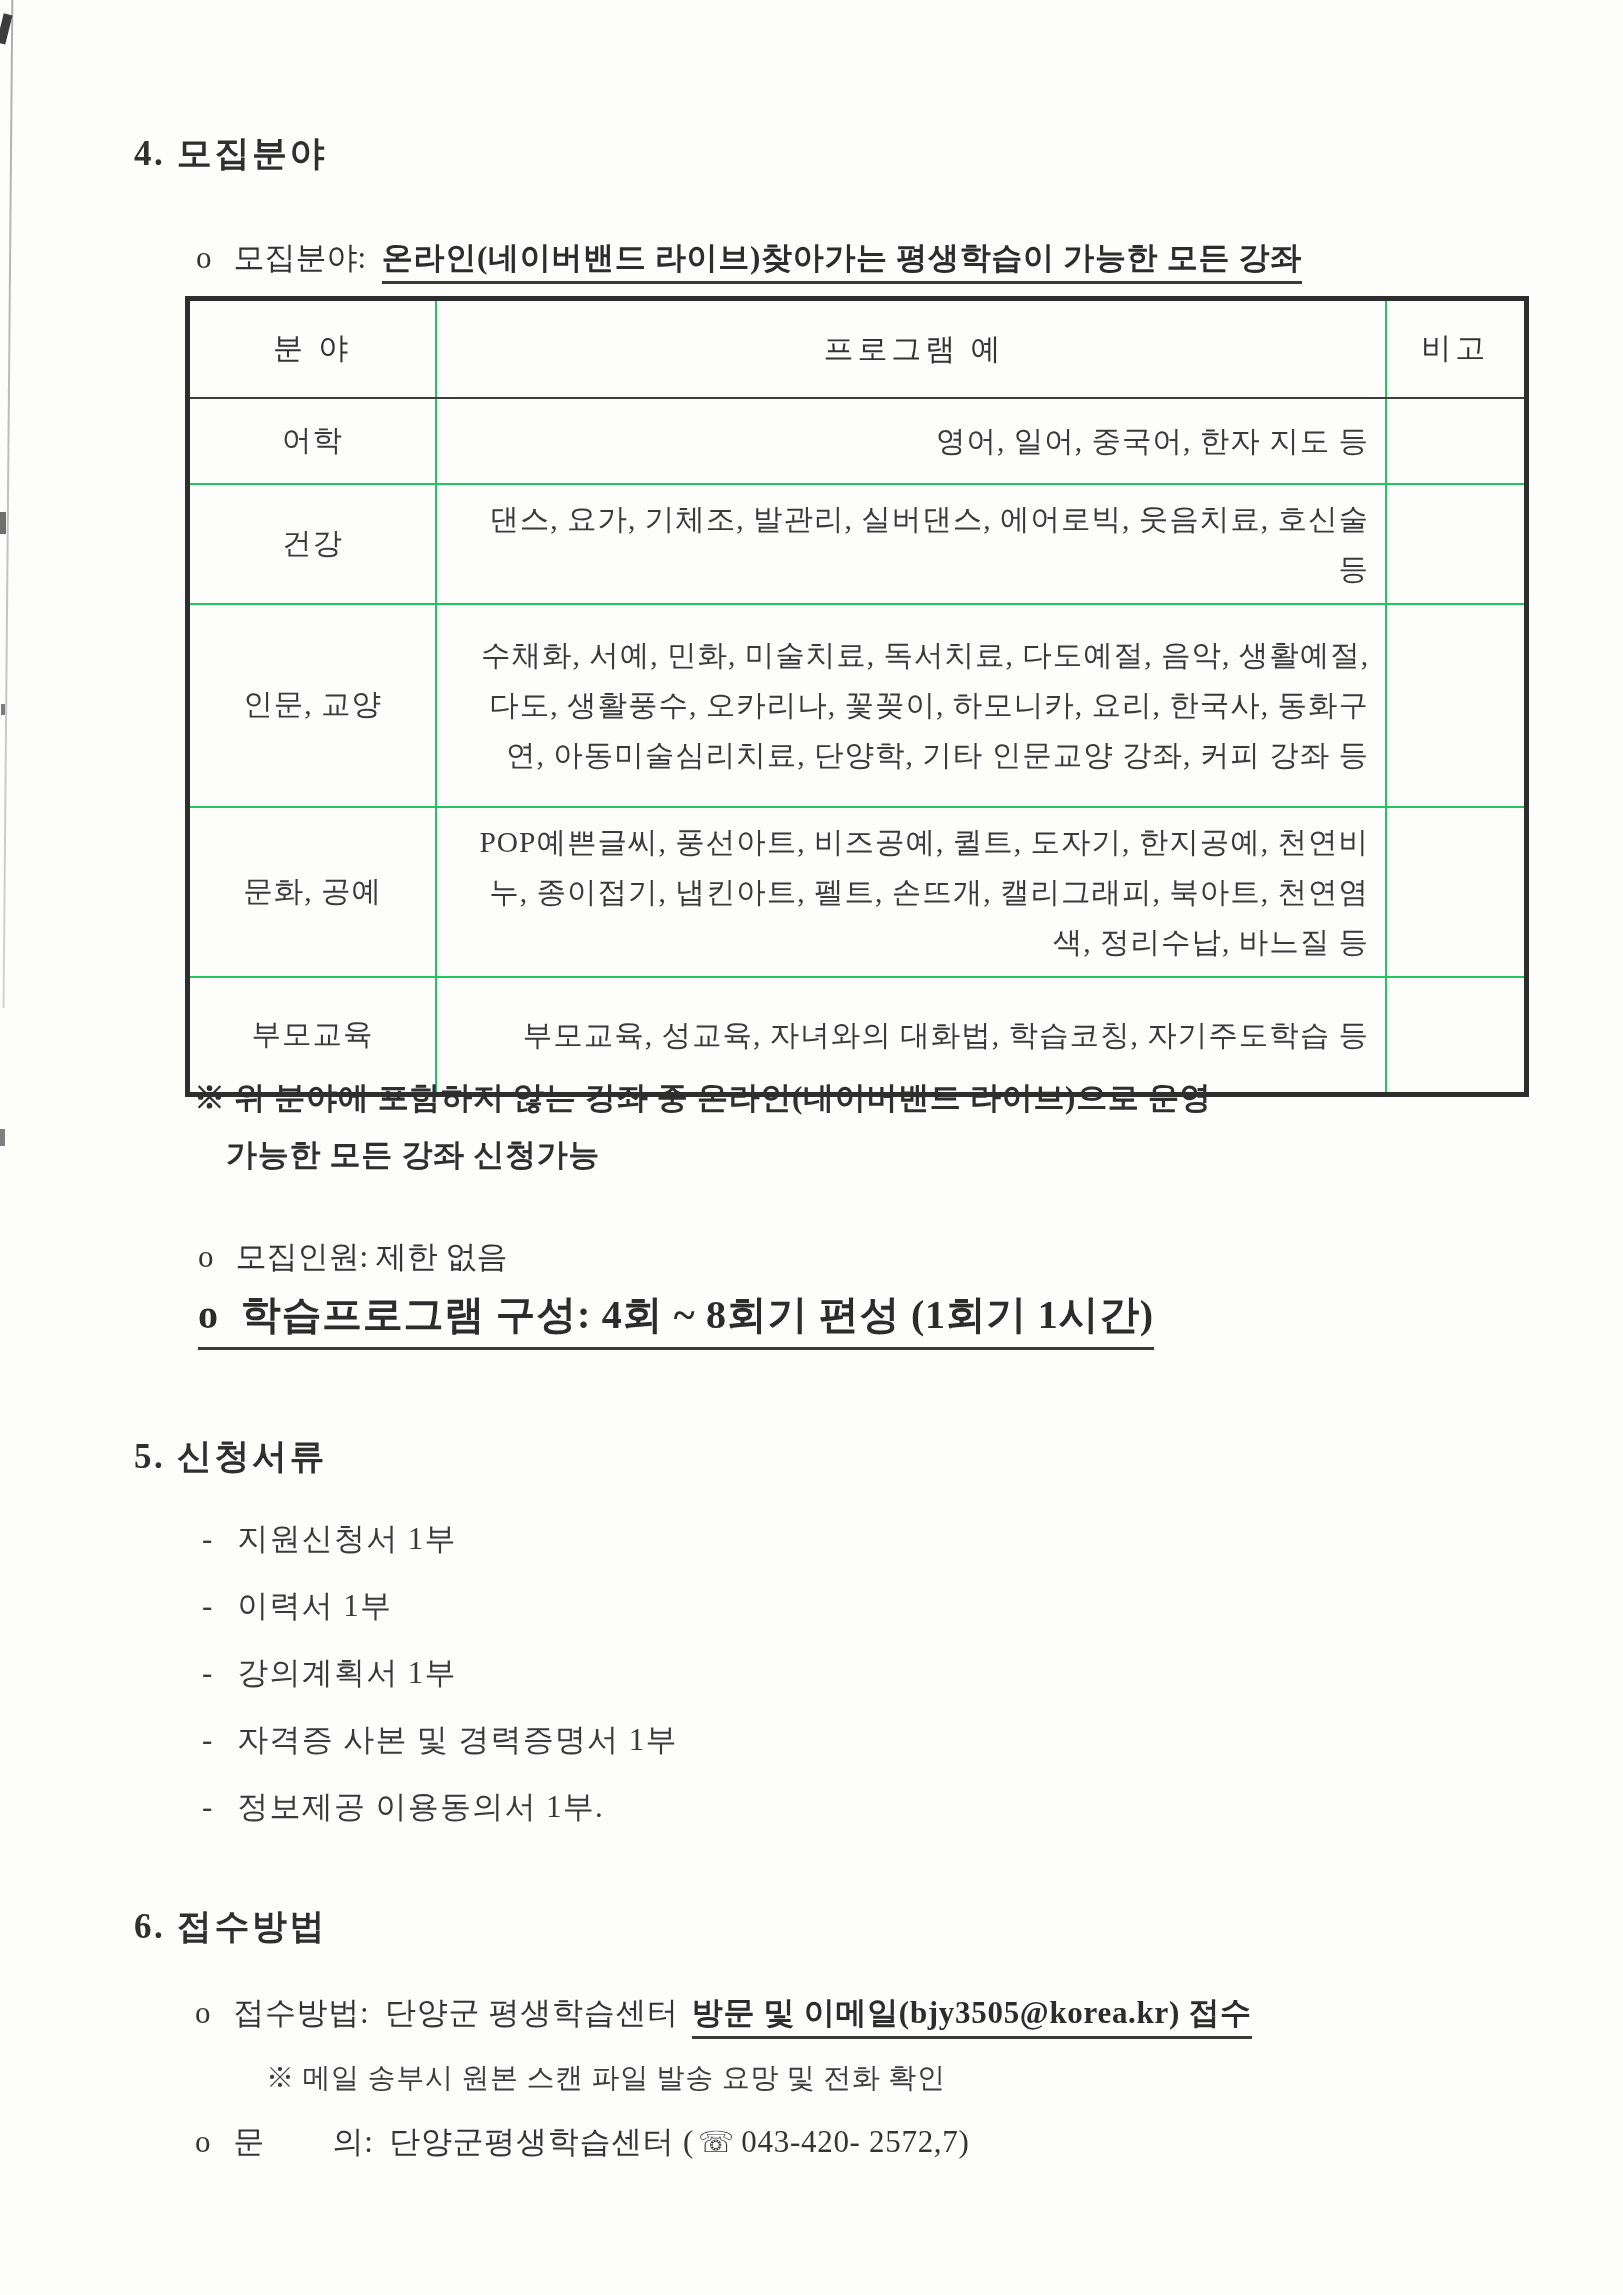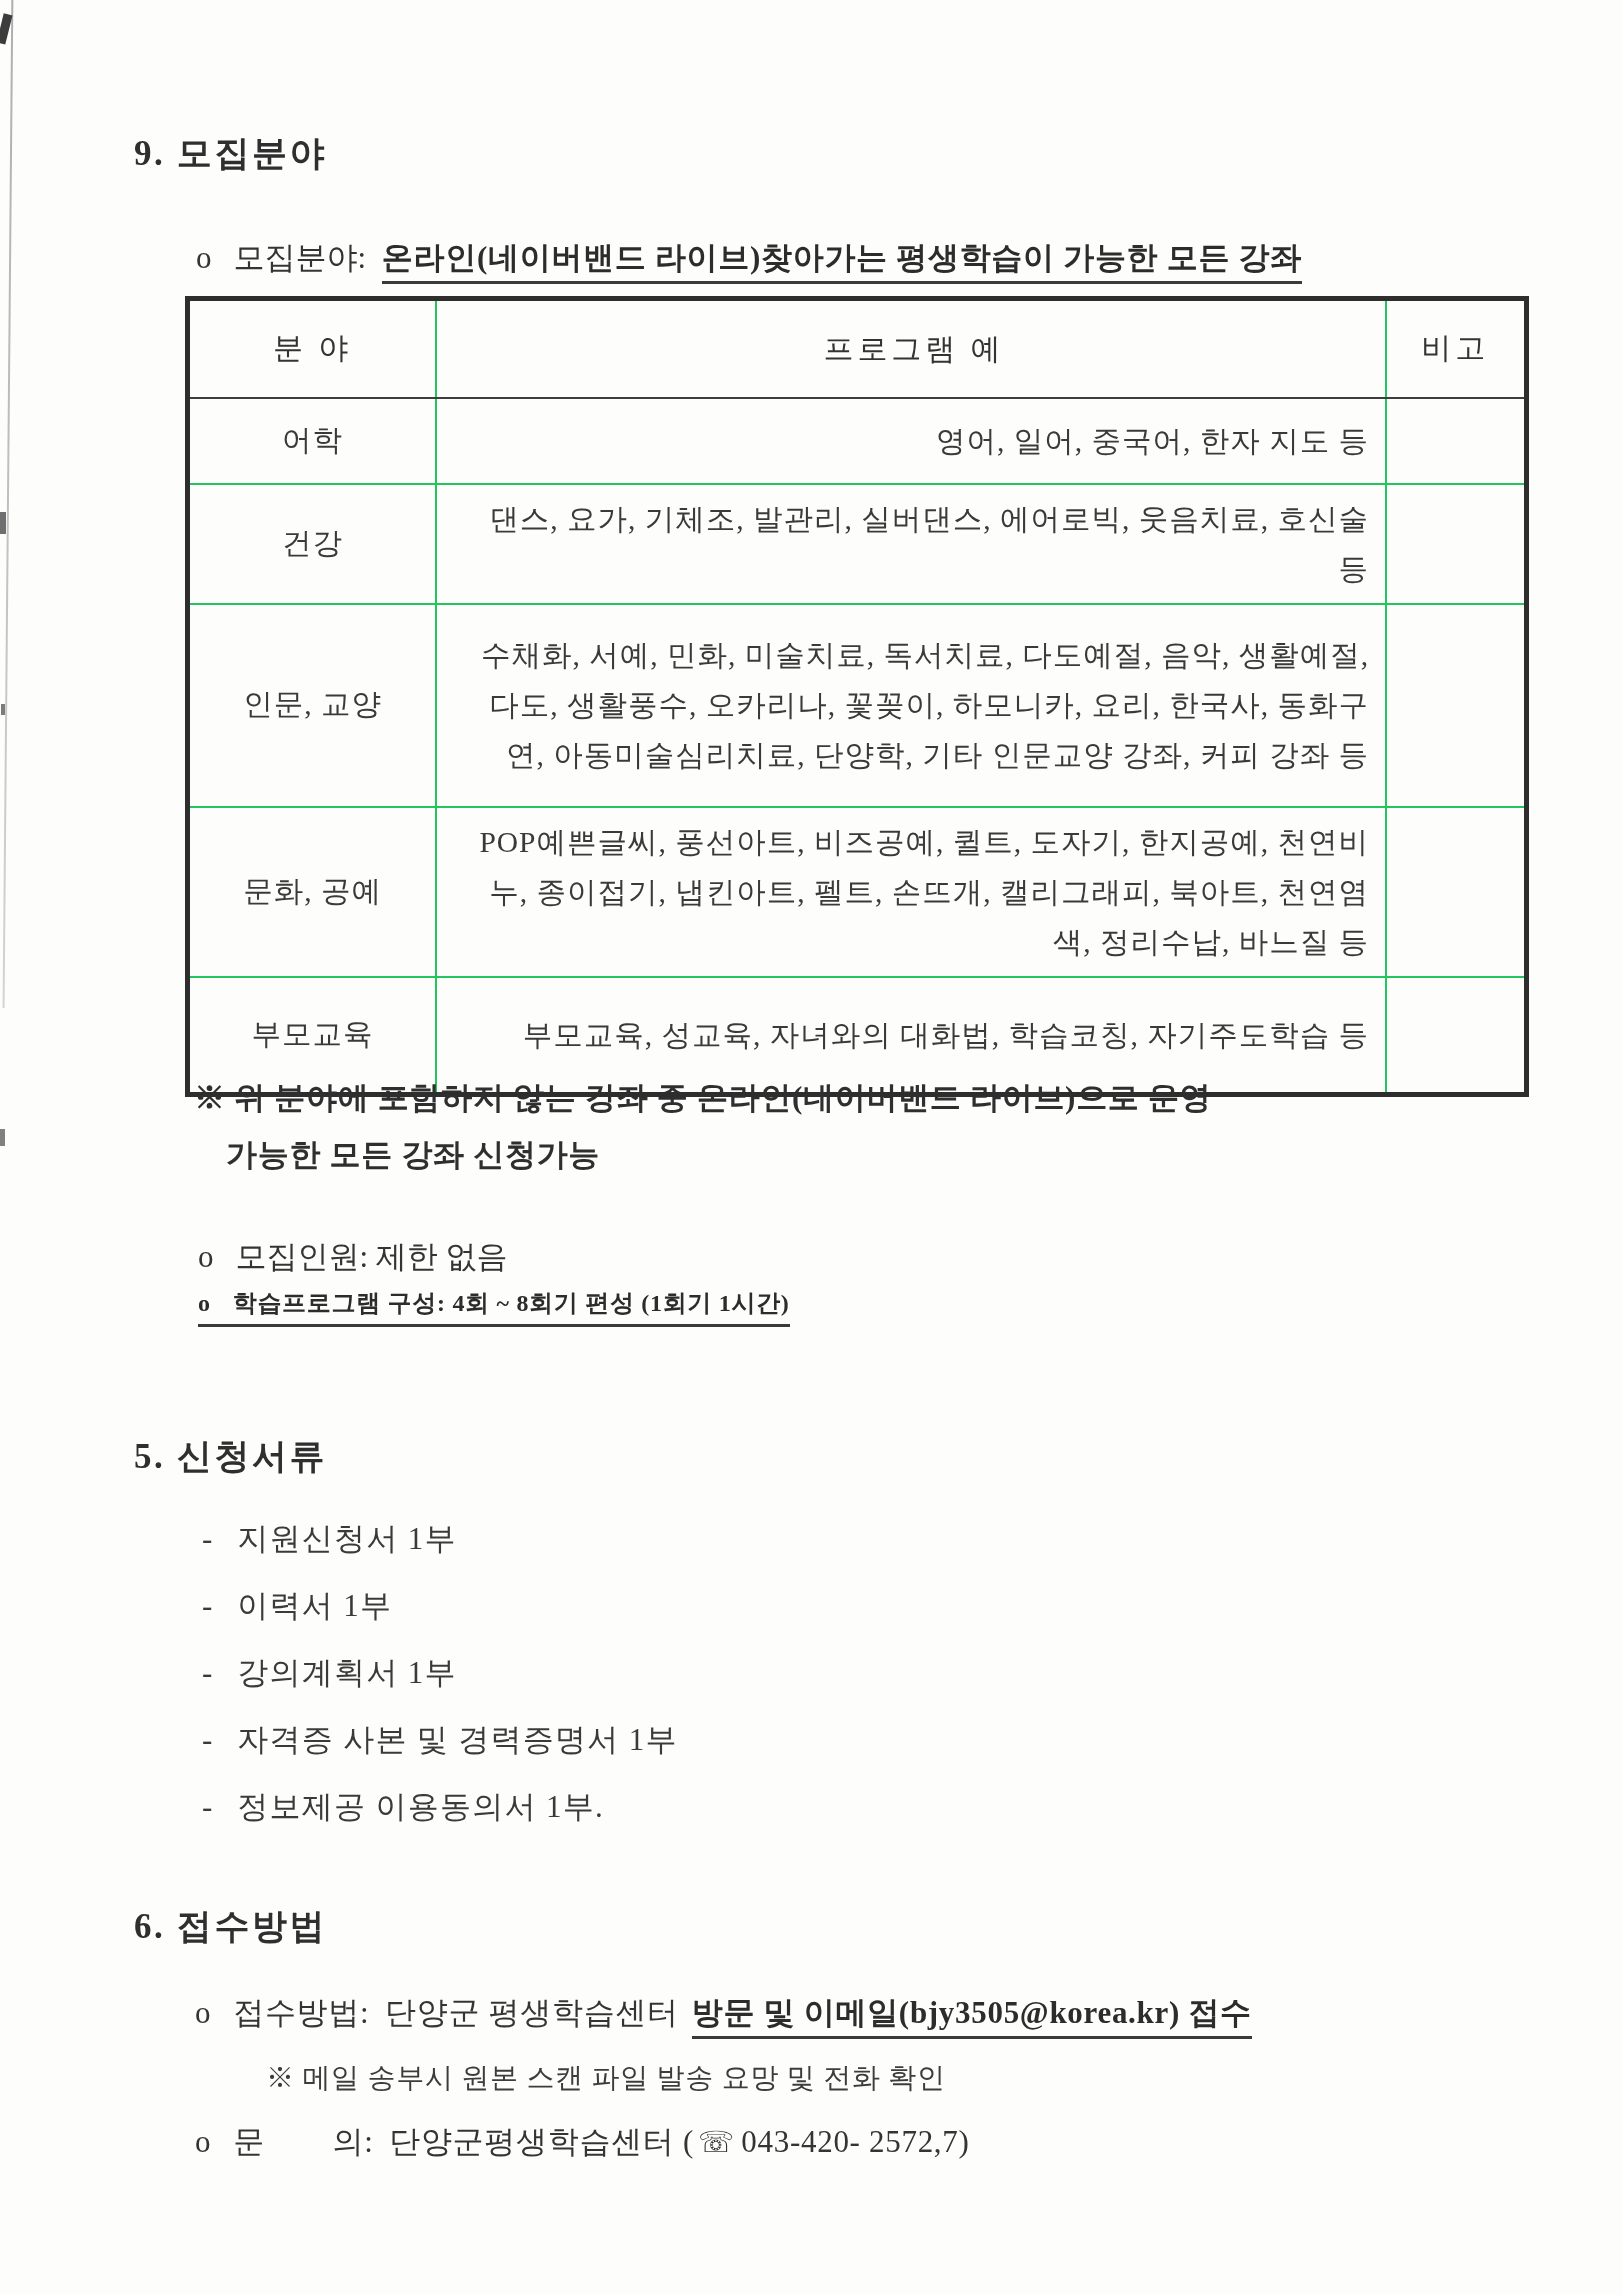--- a/index.html
+++ b/index.html
@@ -59,21 +59,21 @@
   .col-prog{width:910px;text-align:right;padding:9.2px 15.7px 9.2px 22px;line-height:50px;}
   .col-note{width:135px;}
   tr.hrow{height:99px;}
   tr.hrow th{border-bottom:2.6px solid #3d3d3d;letter-spacing:3.9px;}
   tr.r0{height:86px;} tr.r1{height:105px;} tr.r2{height:203px;}
   tr.r3{height:167px;} tr.r4{height:117px;}
 
   .tnote1{left:194px;top:1077px;font-size:31px;font-weight:bold;color:#2f2f2f;letter-spacing:0.7px;}
   .tnote2{left:226px;top:1134px;font-size:31px;font-weight:bold;color:#2f2f2f;letter-spacing:0.7px;}
   .capacity-line{left:198px;top:1236px;font-size:31px;}
-  .program-line{left:198px;top:1287px;font-size:24px;}
+  .program-line{left:198px;top:1287px;font-size:40px;}
   .program-line .u-wrap{
     display:inline-block;font-weight:bold;color:#2c2c2c;
     border-bottom:3.3px solid #3a3a3a;padding-bottom:5.2px;letter-spacing:0.7px;
   }
 
   #s4-title{top:130px;}
   #s5-title{top:1433px;}
   #s6-title{top:1903px;}
 
   .doc-list{position:absolute;left:202px;top:1505px;font-size:31px;color:#3a3a3a;}
@@ -91,21 +91,21 @@
 <body>
 
 <div class="page">
 
   <div class="scan-line"></div>
   <div class="scan-speck-a"></div>
   <div class="scan-speck-b"></div>
   <div class="scan-speck-c"></div>
   <div class="scan-speck-d"></div>
 
-  <div class="sec-title" id="s4-title">9. 모집분야</div>
+  <div class="sec-title" id="s4-title">4. 모집분야</div>
 
   <div class="line field-line">
     <span class="bullet">o</span><span class="label">모집분야:</span><span class="u-bold">온라인(네이버밴드 라이브)찾아가는 평생학습이 가능한 모든 강좌</span>
   </div>
 
   <table class="fields">
     <tbody>
         <tr class="hrow">
       <th class="col-field">분 야</th>
       <th class="col-prog" style="text-align:center;">프로그램 예</th>

